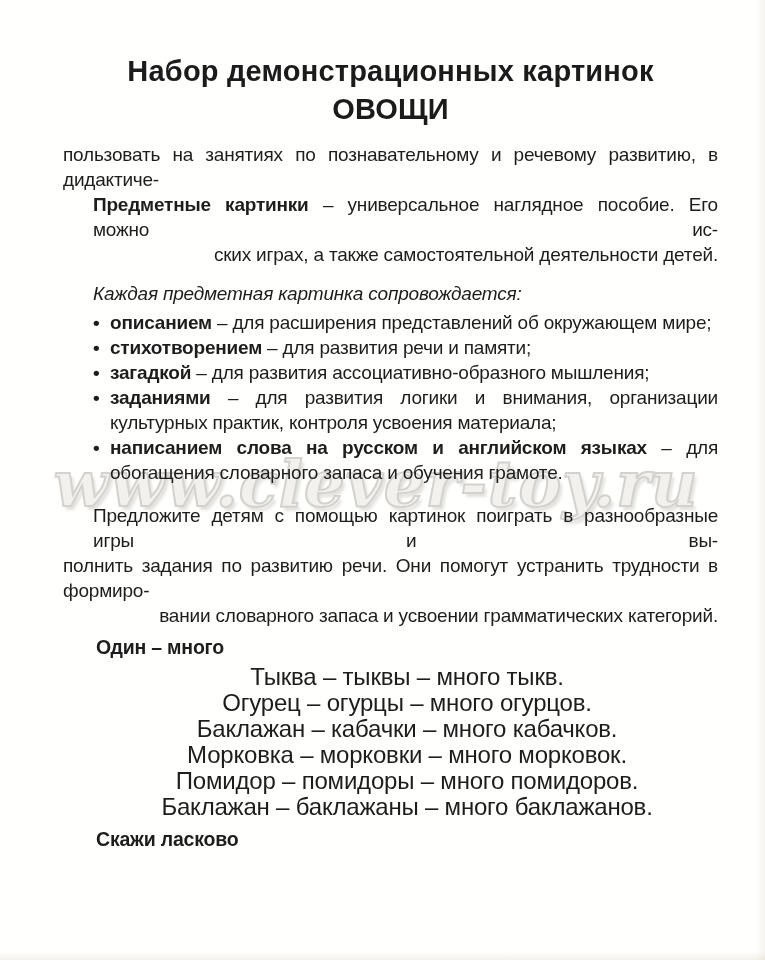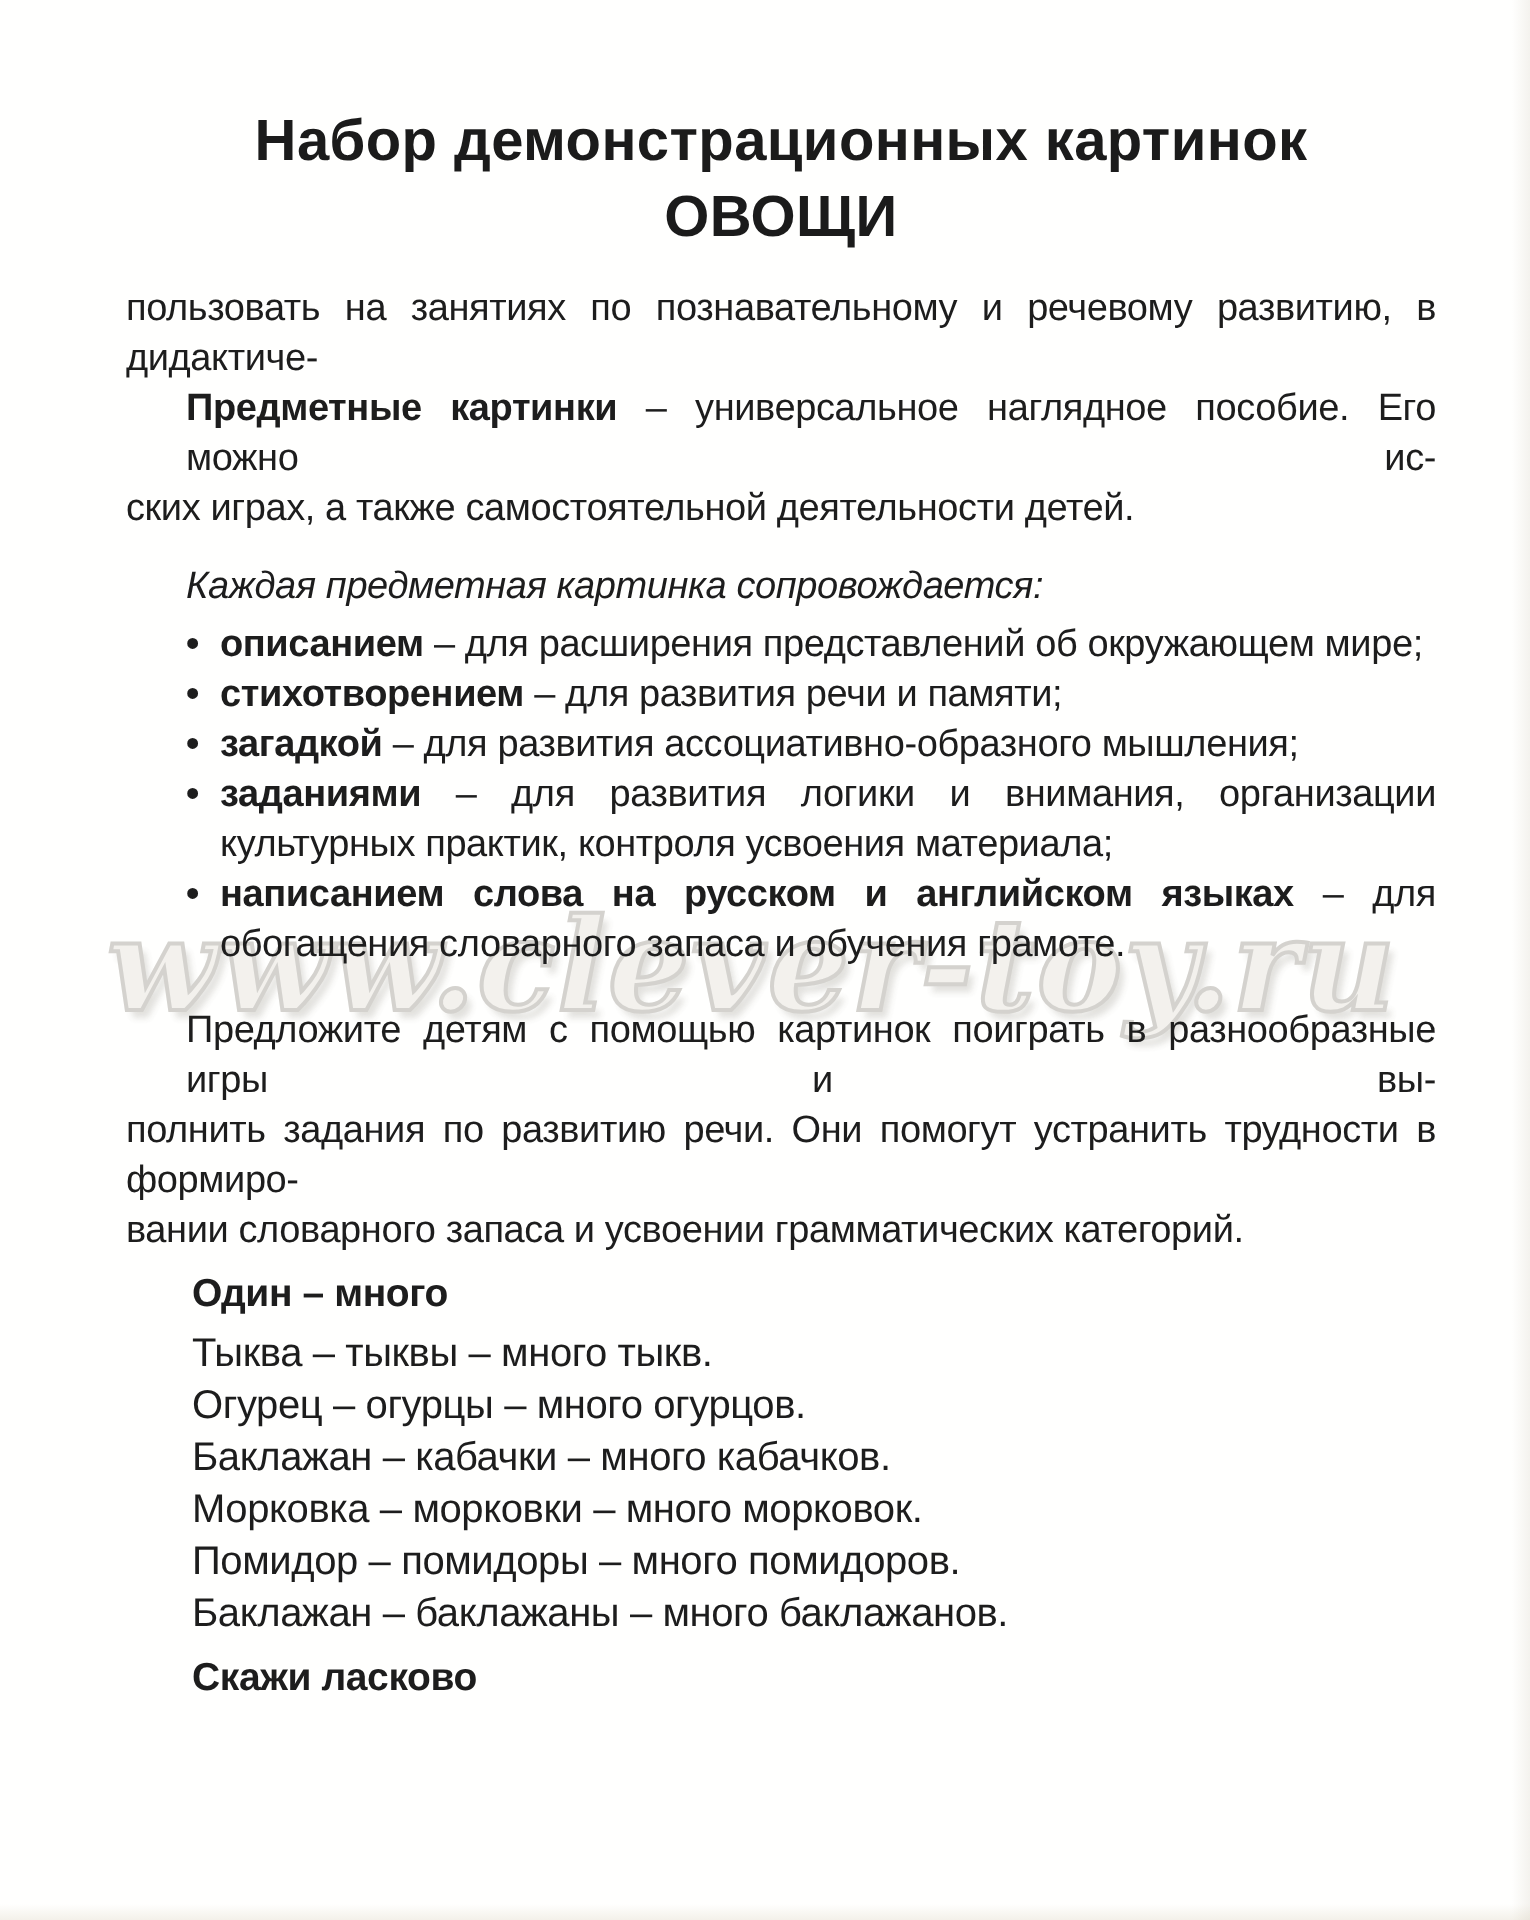--- a/index.html
+++ b/index.html
@@ -34,21 +34,21 @@
   }
   .title {
     text-align:center;
     font-weight:bold;
     font-size:29px;
     line-height:38px;
     letter-spacing:0.2px;
     color:#1b1b1b;
   }
   .para { margin-top:14px; }
-  .pline { line-height:25px; }
+  .pline { line-height:25px;text-align:right; }
   .just { text-align:justify; text-align-last:justify; }
   .indent { padding-left:30px; }
   .intro-line { margin-top:14px; padding-left:30px; line-height:25px;font-style:italic; }
   .features { margin-top:4px; }
   .feature {
     position:relative;
     padding-left:47px;
     line-height:25px;
     text-align:justify;
   }
@@ -59,21 +59,21 @@
   .feature b { font-weight:bold; }
   .p2 { margin-top:18px; position:relative; }
   .section { margin-left:33px; }
   .section-heading {
     margin-top:7px;
     font-weight:bold;
     line-height:25px;
     font-size:19.5px;
   }
   .section-list { margin-top:4px; }
-  .section-item { line-height:26px; font-size:20px; }
+  .section-item { line-height:26px; font-size:24px;text-align:center; }
   .watermark {
     position:absolute;
     z-index:0;
     left:0; top:446px;
     width:752px;
     text-align:center;
     white-space:nowrap;
     font-family:"DejaVu Serif", serif;
     font-style:italic;
     font-weight:bold;

